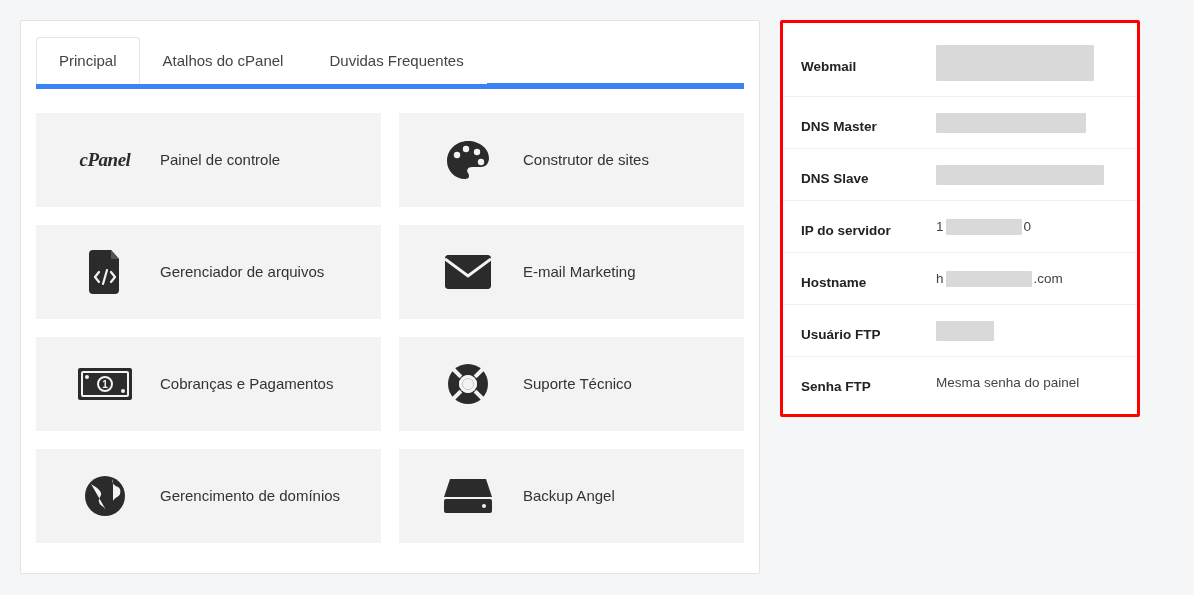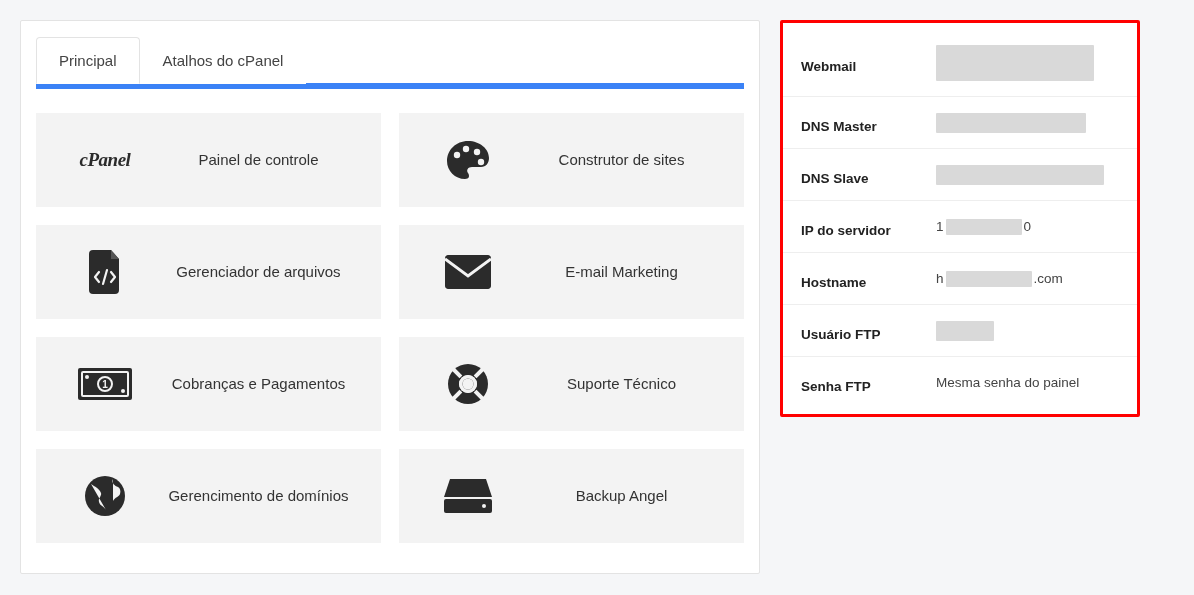--- a/index.html
+++ b/index.html
@@ -62,21 +62,20 @@
       flex: 0 0 110px;
       display: flex;
       justify-content: center;
       align-items: flex-end;
       color: #2b2b2b;
     }
     .tile-label {
       flex: 1;
       font-size: 15px;
       color: #333;
-      text-align: center;
       line-height: 1.35;
       padding-right: 10px;
     }
     
     .side-card {
       flex: 0 0 360px;
       background: #fff;
       border: 3px solid #ff0000;
       border-radius: 2px;
       padding: 6px 0;
@@ -120,20 +119,21 @@
   </style>
 </head>
 <body>
 
 <div class="page-wrap">
   <div class="main-card">
 
     <div class="tabs">
       <div class="tab active">Principal</div>
       <div class="tab">Atalhos do cPanel</div>
+      <div class="tab">Duvidas Frequentes</div>
     </div>
 
     <div class="tiles">
 
       <div class="tile">
         <div class="tile-icon">
           <span class="cpanel-logo">cPanel</span>
         </div>
         <div class="tile-label">Painel de controle</div>
       </div>

